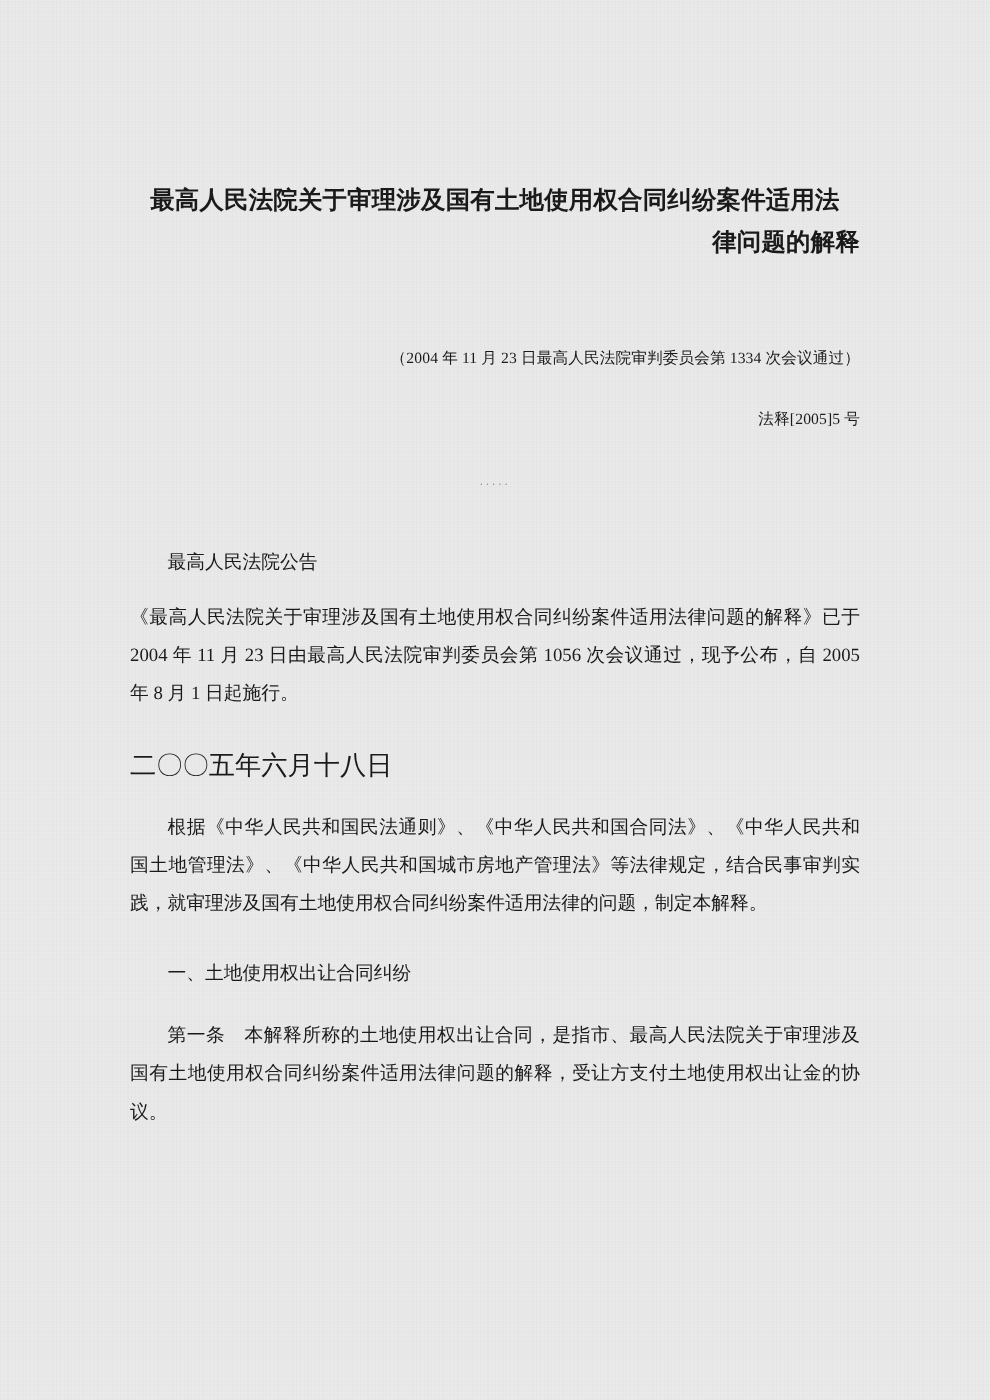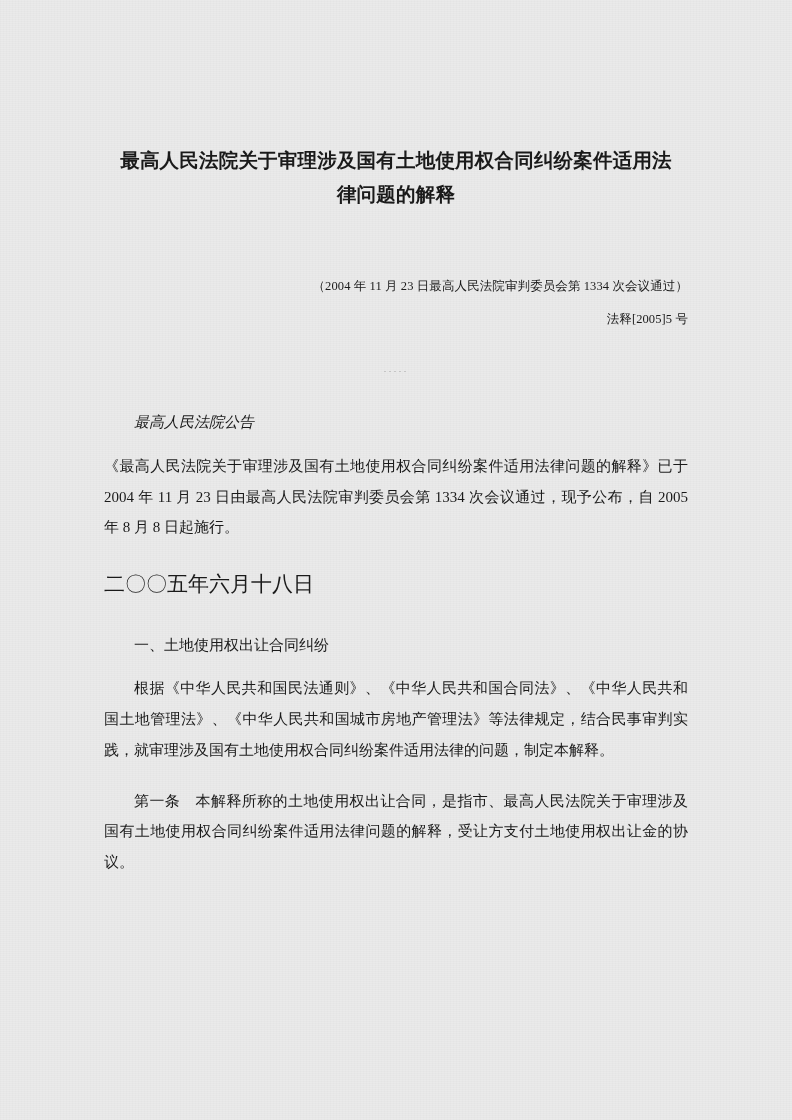--- a/index.html
+++ b/index.html
@@ -41,50 +41,50 @@
     margin-top: 144px;
     font-family: "Liberation Serif", serif;
     font-size: 19.5px;
     font-weight: bold;
     line-height: 1.75;
     text-align: center;
     letter-spacing: 0.2px;
   }
   .doc-title .line2 {
     display: block;
+    text-align: right;
   }
 
   .meta-block {
     margin-top: 62px;
     text-align: right;
   }
   .meta-line {
     font-size: 12.5px;
     line-height: 2.0;
     letter-spacing: 0.1px;
   }
   .meta-line.second {
-    margin-top: 8px;
+    margin-top: 24px;
     font-family: Liberation Serif, serif;
   }
 
   .dots {
     margin-top: 34px;
     text-align: center;
     font-size: 9px;
     letter-spacing: 2px;
     color: #8a8a8a;
   }
 
   .announce-title {
-    margin-top: 32px;
+    margin-top: 44px;
     font-size: 15px;
     text-indent: 2em;
     line-height: 1.9;
-    font-style: italic;
   }
 
   p.body-text {
     font-size: 15px;
     line-height: 2.05;
     text-align: justify;
     text-justify: inter-ideograph;
     margin: 14px 0 0 0;
     text-indent: 2em;
   }
@@ -122,24 +122,24 @@
 
     <div class="meta-block">
       <div class="meta-line">（2004 年 11 月 23 日最高人民法院审判委员会第 1334 次会议通过）</div>
       <div class="meta-line second">法释[2005]5 号</div>
     </div>
 
     <div class="dots">·····</div>
 
     <div class="announce-title">最高人民法院公告</div>
 
-    <p class="body-text no-indent">《最高人民法院关于审理涉及国有土地使用权合同纠纷案件适用法律问题的解释》已于 2004 年 11 月 23 日由最高人民法院审判委员会第 1334 次会议通过，现予公布，自 2005 年 8 月 8 日起施行。</p>
+    <p class="body-text no-indent">《最高人民法院关于审理涉及国有土地使用权合同纠纷案件适用法律问题的解释》已于 2004 年 11 月 23 日由最高人民法院审判委员会第 1056 次会议通过，现予公布，自 2005 年 8 月 1 日起施行。</p>
 
     <p class="body-text date-line">二〇〇五年六月十八日</p>
 
+    <p class="body-text">根据《中华人民共和国民法通则》、《中华人民共和国合同法》、《中华人民共和国土地管理法》、《中华人民共和国城市房地产管理法》等法律规定，结合民事审判实践，就审理涉及国有土地使用权合同纠纷案件适用法律的问题，制定本解释。</p>
+
     <p class="body-text section-head">一、土地使用权出让合同纠纷</p>
-
-    <p class="body-text">根据《中华人民共和国民法通则》、《中华人民共和国合同法》、《中华人民共和国土地管理法》、《中华人民共和国城市房地产管理法》等法律规定，结合民事审判实践，就审理涉及国有土地使用权合同纠纷案件适用法律的问题，制定本解释。</p>
 
     <p class="body-text article">第一条　本解释所称的土地使用权出让合同，是指市、最高人民法院关于审理涉及国有土地使用权合同纠纷案件适用法律问题的解释，受让方支付土地使用权出让金的协议。</p>
 
   </div>
 </div>
 
 </body></html>

